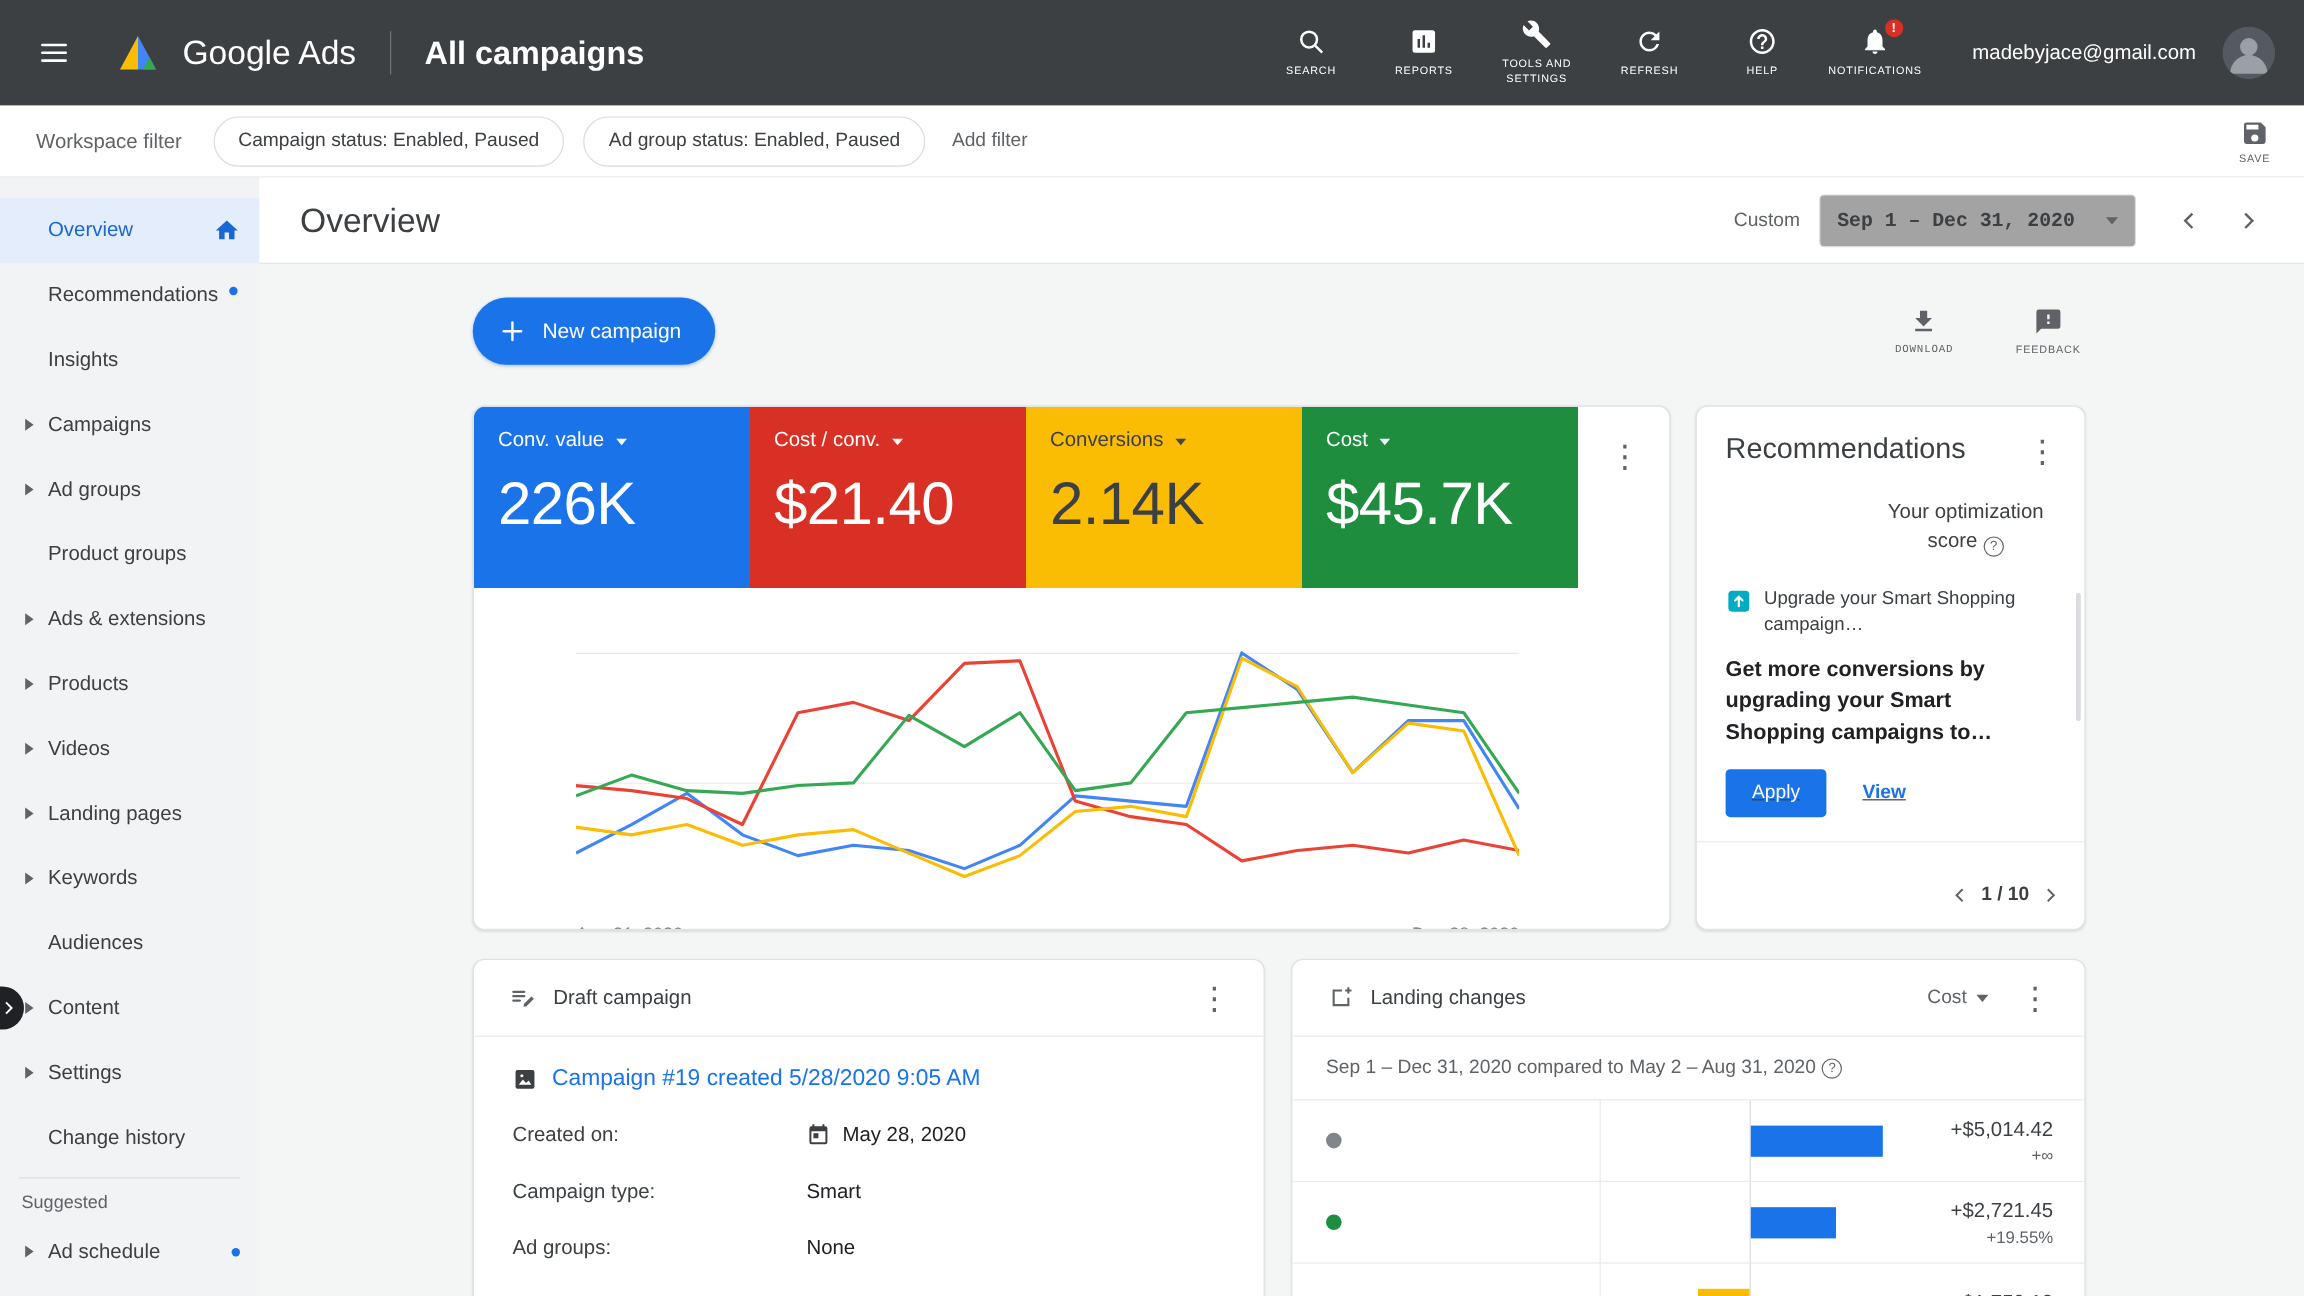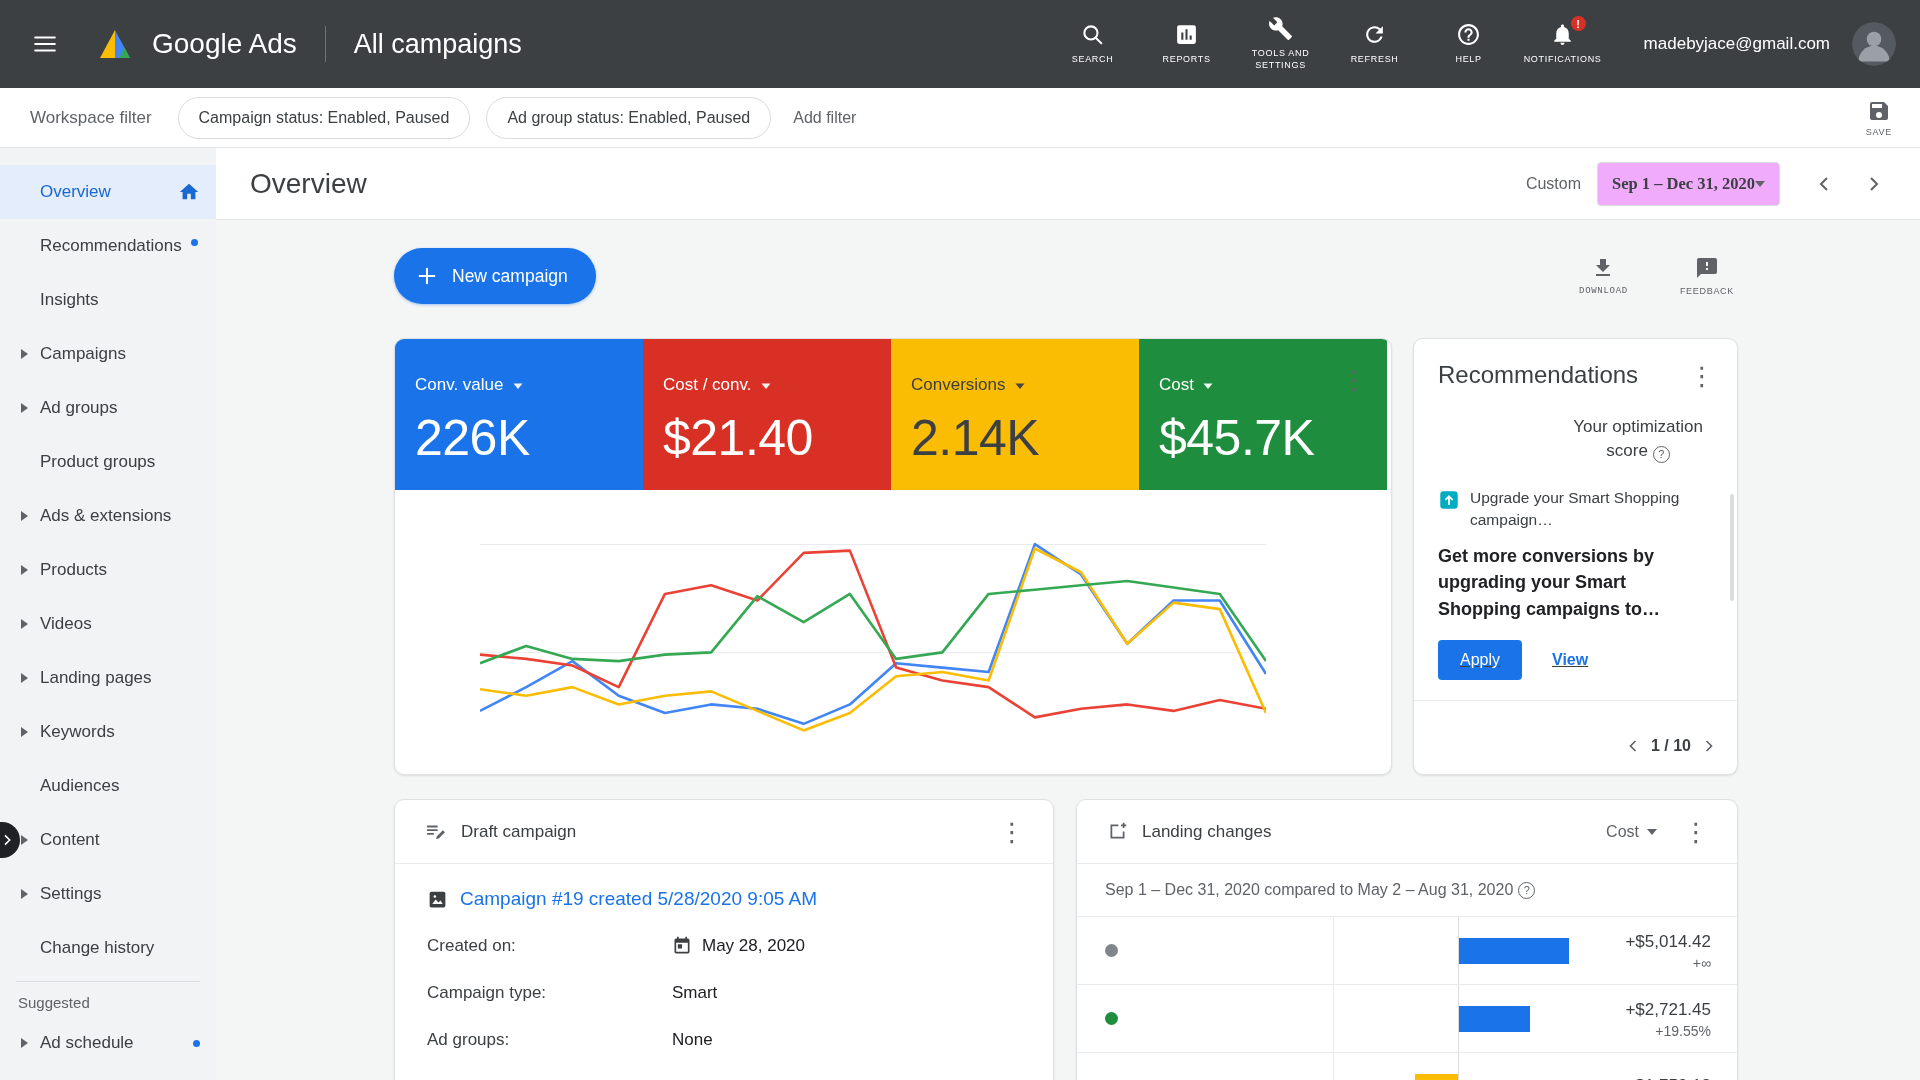--- a/index.html
+++ b/index.html
@@ -6,21 +6,21 @@
   html,body { width:1920px; height:1080px; overflow:hidden; }
   body { font-family:"Liberation Sans","DejaVu Sans",sans-serif; background:#f4f5f5; color:#3c4043; }
 
   
   .topbar { height:88px; background:#3c4043; color:#fff; display:flex; align-items:center; padding:0 24px 0 26px; }
   .tb-left { display:flex; align-items:center; gap:18px; }
   .hamburger { background:none; border:none; cursor:pointer; display:flex; padding:6px; }
   .logo-svg { margin-left:14px; }
   .product-name { font-size:28px; color:#fff; }
   .tb-divider { width:1px; height:36px; background:#70757a; margin:0 10px; }
-  .section-name { font-size:27px; color:#fff; }
+  .section-name { font-size:27px; color:#fff;font-weight:bold; }
   .tb-right { margin-left:auto; display:flex; align-items:center; }
   .tb-icon { width:94px; display:flex; flex-direction:column; align-items:center; gap:7px; cursor:pointer; position:relative; }
   .tb-icon .tb-label { font-size:9px; letter-spacing:.7px; text-align:center; line-height:1.3; max-width:86px; color:#fff; }
   .badge { position:absolute; top:-8px; right:22px; min-width:19px; height:19px; background:#d93025; border:2px solid #3c4043; border-radius:50%; color:#fff; font-size:11px; font-weight:bold; display:flex; align-items:center; justify-content:center; }
   .email { font-size:17px; margin:0 22px 0 34px; color:#fff; }
   .avatar { width:44px; height:44px; border-radius:50%; overflow:hidden; cursor:pointer; flex:none; }
 
   
   .filterbar { height:60px; background:#fff; border-bottom:1px solid #e4e6e8; display:flex; align-items:center; padding:0 28px 0 30px; gap:16px; }
   .ws-label { color:#5f6368; font-size:17px; margin-right:10px; }
@@ -43,21 +43,21 @@
   .suggested-block { margin:6px 16px 0; border-top:1px solid #dadce0; padding:12px 0 4px 2px; }
   .suggested-label { font-size:15px; color:#5f6368; }
   .collapse-handle { position:absolute; left:-16px; top:674px; width:36px; height:36px; border-radius:50%; background:#202124; border:none; cursor:pointer; display:flex; align-items:center; justify-content:flex-end; padding-right:5px; z-index:5; }
 
   
   .main-col { flex:1; display:flex; flex-direction:column; min-width:0; }
   .page-header { height:72px; background:#fff; border-bottom:1px solid #e4e6e8; display:flex; align-items:center; padding:0 28px 0 34px; flex:none; }
   .page-title { font-size:28px; font-weight:400; color:#3c4043; }
   .ph-right { margin-left:auto; display:flex; align-items:center; }
   .custom-label { font-size:16px; color:#5f6368; margin-right:16px; }
-  .date-select { height:44px; border:1px solid #dadce0; border-radius:4px; background:#f0abfc; display:flex; align-items:center; padding:0 14px; font-size:16.5px; font-weight:bold; color:#3c4043; cursor:pointer; font-family:Liberation Serif, serif; }
+  .date-select { height:44px; border:1px solid #dadce0; border-radius:4px; background:#a3a3a3; display:flex; align-items:center; padding:0 14px; gap:26px; font-size:16.5px; font-weight:bold; color:#3c4043; cursor:pointer; font-family:Liberation Mono, monospace; }
   .caret { width:0; height:0; border:5px solid transparent; border-top:6px solid #5f6368; margin-top:6px; }
   .nav-chev { background:none; border:none; cursor:pointer; padding:6px; display:flex; }
   .nav-chev.left { margin-left:26px; }
   .nav-chev.right { margin-left:14px; }
 
   .content-scroll { flex:1; background:#f4f5f5; padding:28px 182px 0 178px; overflow:hidden; }
 
   
   .action-row { display:flex; align-items:center; }
   .new-campaign { height:56px; border:none; border-radius:28px; background:#1a73e8; color:#fff; font-size:17.5px; display:flex; align-items:center; gap:14px; padding:0 28px 0 22px; cursor:pointer; box-shadow:0 1px 3px rgba(26,115,232,.4); font-family:inherit; }
@@ -67,21 +67,21 @@
 
   
   .cards-row { display:flex; }
   .row-top { gap:21px; margin-top:34px; }
   .row-bottom { gap:22px; margin-top:24px; align-items:flex-start; }
   .card { background:#fff; border:1px solid #dfe1e5; border-radius:10px; box-shadow:0 1px 2px rgba(60,64,67,.12); }
 
   
   .metrics-card { width:998px; height:437px; position:relative; overflow:hidden; }
   .tiles { display:flex; }
-  .tile { width:248px; height:151px; padding:36px 20px; display:flex; flex-direction:column; cursor:pointer; }
+  .tile { width:230px; height:151px; padding:18px 20px; display:flex; flex-direction:column; cursor:pointer; }
   .tile-top { display:flex; align-items:center; gap:9px; font-size:17px; }
   .tile-top .caret { border-top-color:currentColor; opacity:.95; transform:scale(.9); }
   .tile-value { font-size:50px; margin-top:14px; letter-spacing:-.5px; }
   .kebab { background:none; border:none; color:#5f6368; font-size:26px; cursor:pointer; line-height:1; padding:2px 6px; font-family:inherit; }
   .metrics-kebab { position:absolute; top:26px; right:18px; }
   .chart-wrap { padding:38px 125px 0 85px; }
   #trend-chart { width:100%; height:232px; display:block; }
   .x-labels { display:flex; justify-content:space-between; font-size:15px; color:#5f6368; margin-top:10px; }
 
   

